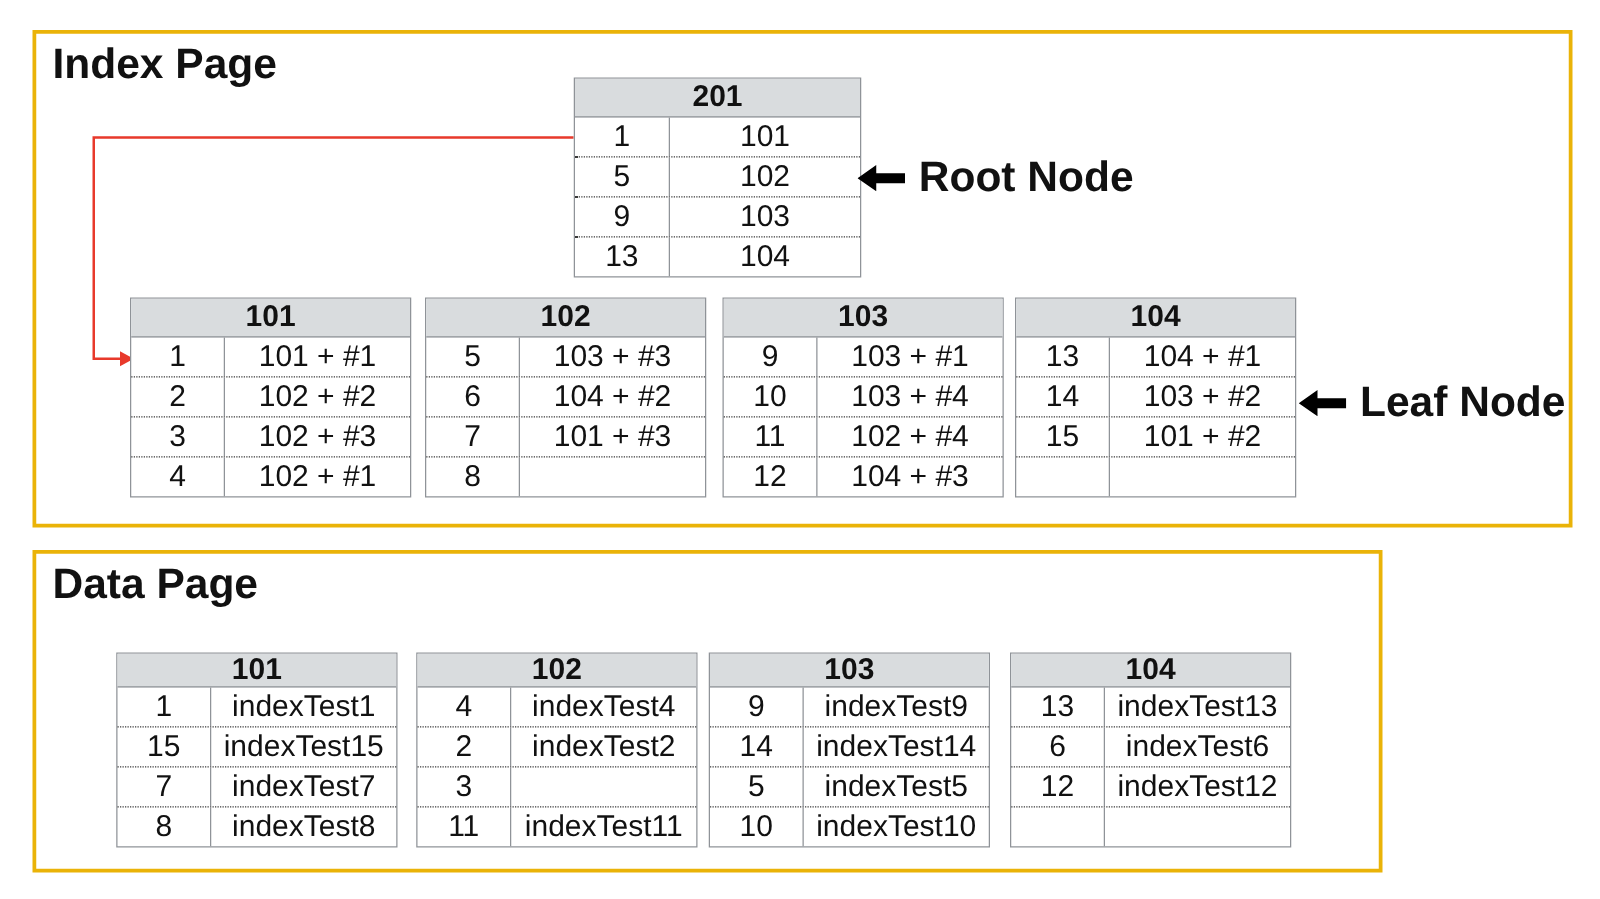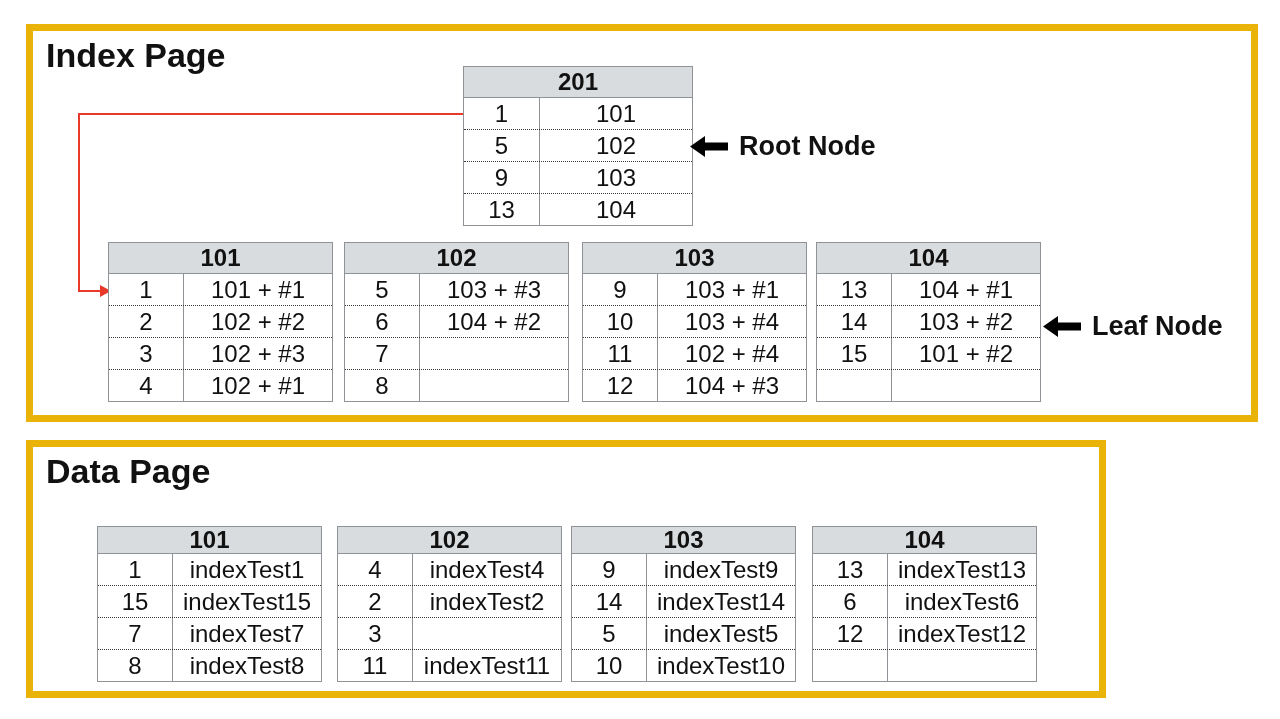--- a/index.html
+++ b/index.html
@@ -13,21 +13,21 @@
     color: #111;
   }
   .canvas {
     position: relative;
     width: 1280px;
     height: 719px;
     background: #fff;
   }
   .frame {
     position: absolute;
-    border: 7px solid #eab308;
+    border: 3px solid #eab308;
     background: #fff;
     box-sizing: border-box;
   }
   #index-frame { left: 26px; top: 24px; width: 1232px; height: 398px; }
   #data-frame  { left: 26px; top: 440px; width: 1080px; height: 258px; }
 
   .frame-title {
     position: absolute;
     left: 13px;
     top: 4px;
@@ -71,21 +71,21 @@
   .kv-table .val { flex: 1; }
   .kv-table.root { width: 230px; }
   .kv-table.root .key { width: 76px; }
 
   
   .annot {
     position: absolute;
     display: flex;
     align-items: center;
     gap: 11px;
-    font-size: 27px;
+    font-size: 34px;
     font-weight: bold;
     white-space: nowrap;
     height: 40px;
   }
   .annot svg { display: block; }
 
   .connector {
     position: absolute;
     left: 0; top: 0;
     width: 1226px; height: 392px;
@@ -149,20 +149,21 @@
         <div class="row">
           <div class="cell key">5</div>
           <div class="cell val">103 + #3</div>
         </div>
         <div class="row">
           <div class="cell key">6</div>
           <div class="cell val">104 + #2</div>
         </div>
         <div class="row">
           <div class="cell key">7</div>
+          <div class="cell val">101 + #3</div>
         </div>
         <div class="row">
           <div class="cell key">8</div>
         </div>
       </div>
     <div class="kv-table" style="left:549px; top:211px;">
         <div class="hdr">103</div>
         <div class="row">
           <div class="cell key">9</div>
           <div class="cell val">103 + #1</div>

